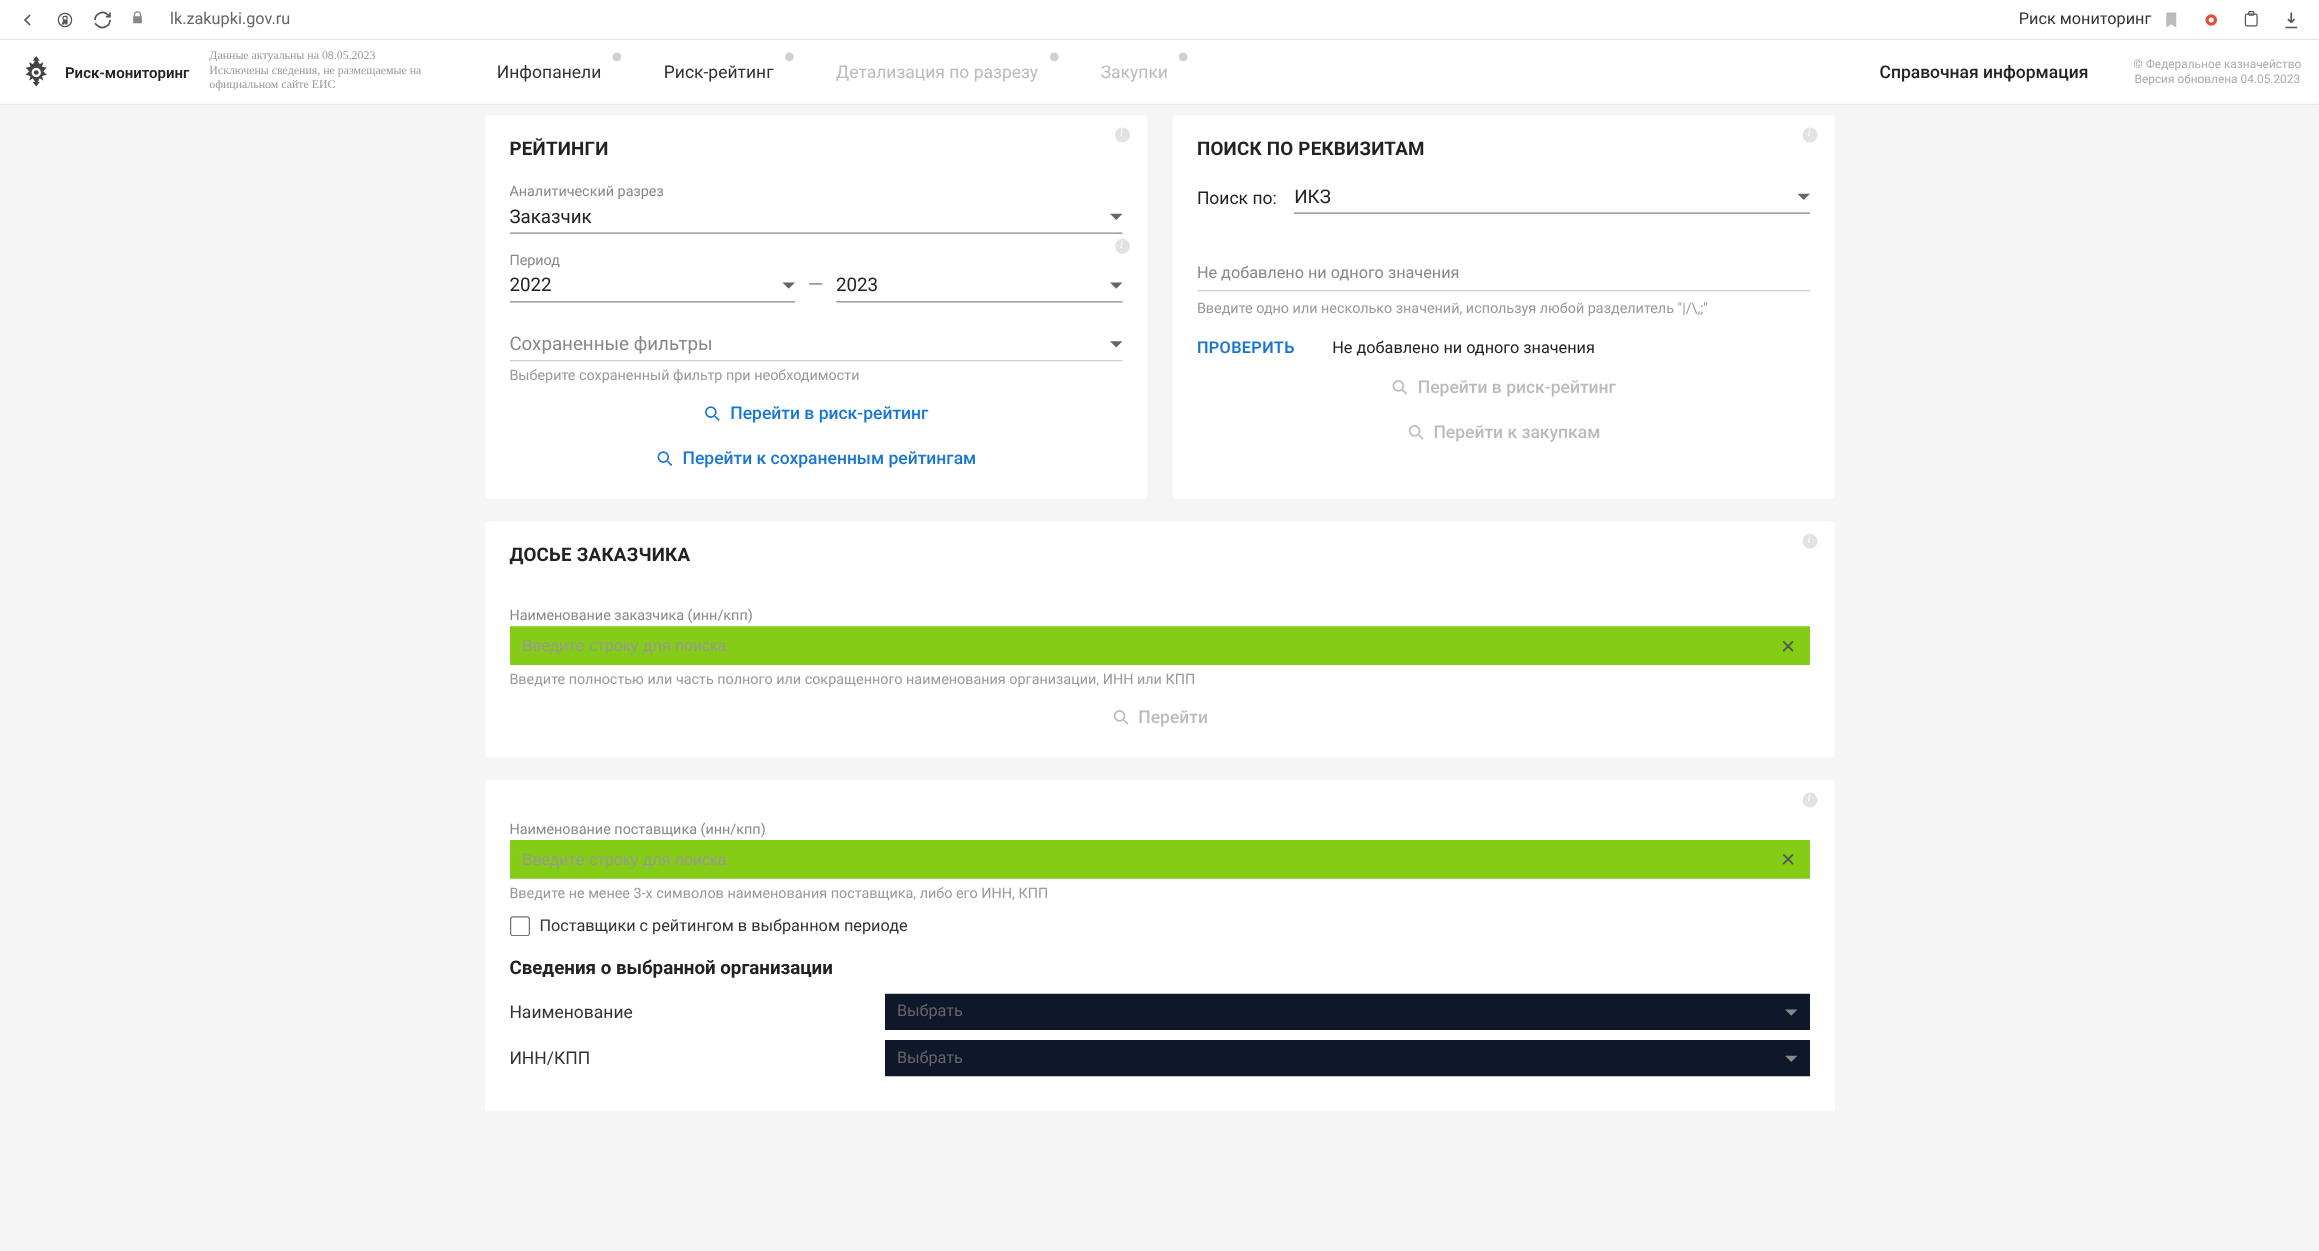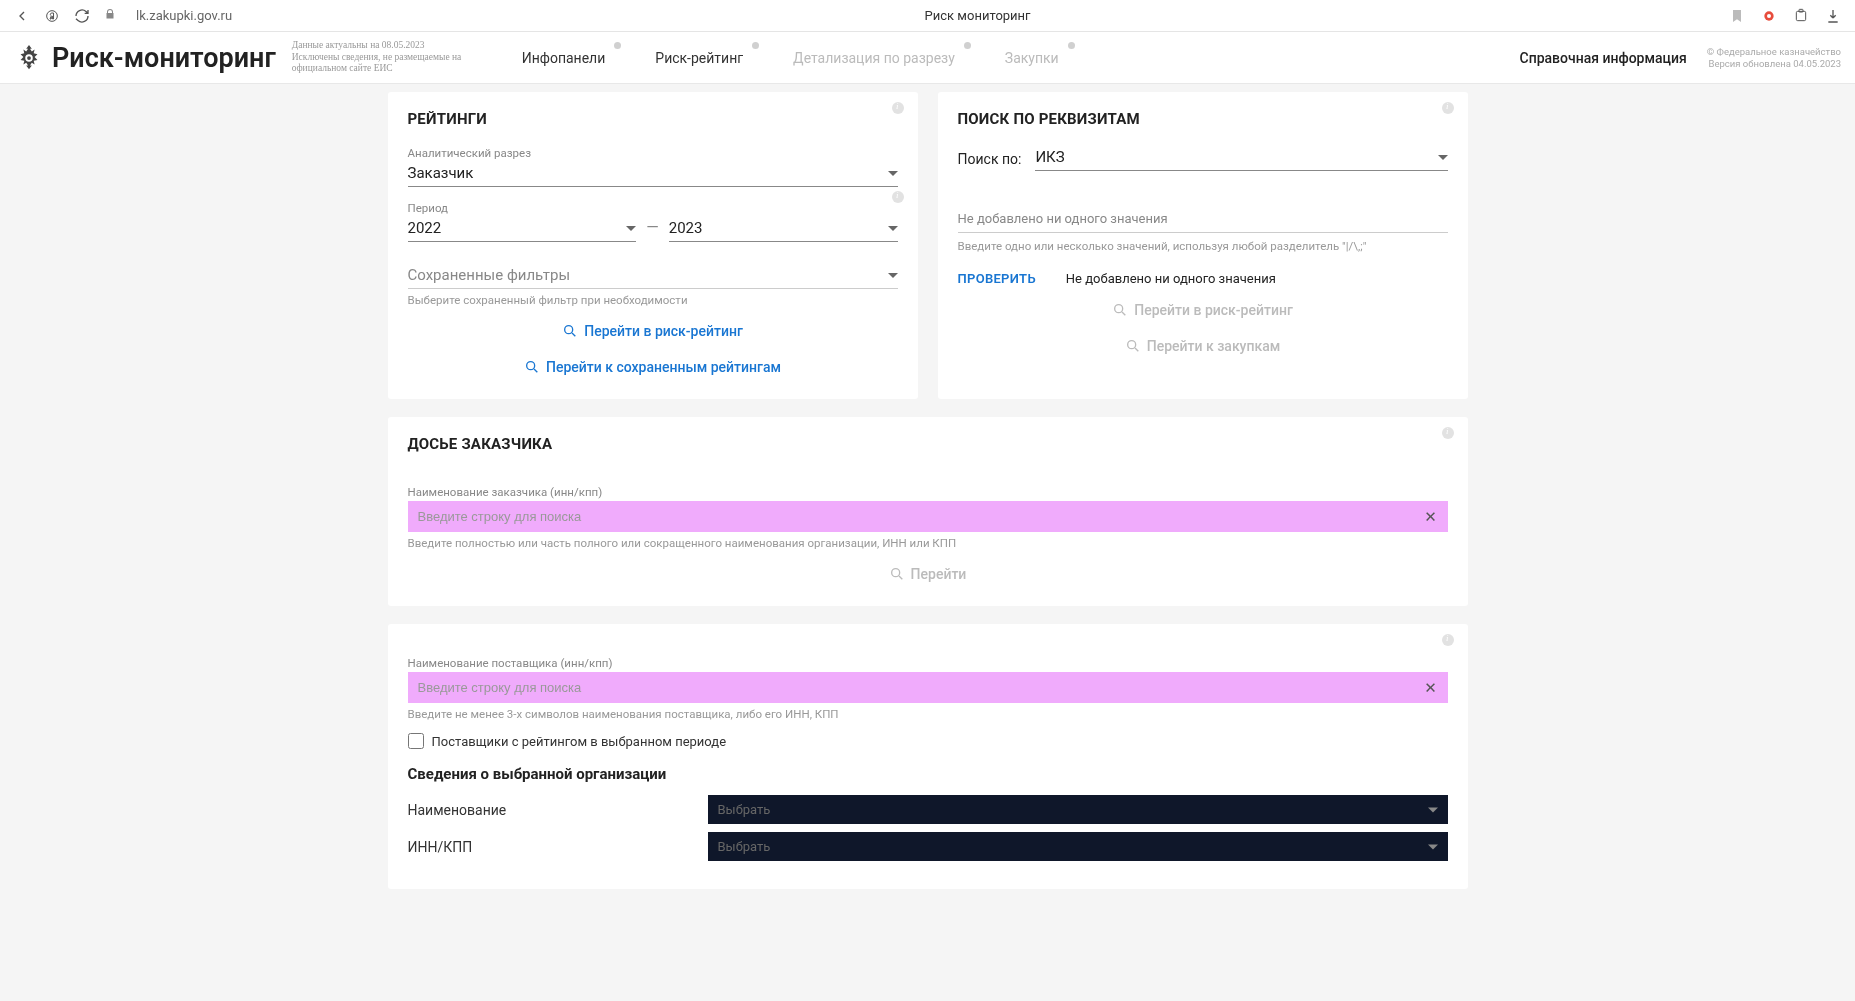--- a/index.html
+++ b/index.html
@@ -4,35 +4,35 @@
 <style>
   * { box-sizing: border-box; margin: 0; padding: 0; }
   body { font-family: -apple-system, BlinkMacSystemFont, "Segoe UI", Roboto, Arial, sans-serif; background: #f5f5f5; color: #333; }
   
   
   .browser-bar { display: flex; align-items: center; height: 32px; background: #fff; border-bottom: 1px solid #e5e5e5; padding: 0 8px; gap: 2px; }
   .browser-btn { width: 28px; height: 28px; display: flex; align-items: center; justify-content: center; border-radius: 4px; color: #555; cursor: pointer; }
   .browser-btn svg { width: 16px; height: 16px; }
   .url-box { flex: 0 0 auto; display: flex; align-items: center; gap: 20px; margin-left: 6px; color: #666; font-size: 13px; }
   .url-box .lock { color: #888; }
-  .tab-title { flex: 1; text-align: center; font-size: 13px; color: #333; }
+  .tab-title { flex: 1; text-align: right; font-size: 13px; color: #333; }
   .browser-right { display: flex; align-items: center; gap: 4px; }
 
   
   .app-header { display: flex; align-items: center; height: 52px; background: #fff; border-bottom: 1px solid #e8e8e8; padding: 0 14px; }
   .emblem { width: 30px; height: 30px; margin-right: 8px; color: #333; }
-  .app-title { font-size: 27px; font-weight: 600; color: #222; margin-right: 16px; }
+  .app-title { font-size: 12px; font-weight: 600; color: #222; margin-right: 16px; }
   .data-info { font-size: 9.5px; line-height: 1.25; color: #999; max-width: 180px; font-family: Liberation Serif, serif; }
   .nav { display: flex; margin-left: 30px; gap: 10px; }
   .nav-item { position: relative; font-size: 14px; padding: 6px 20px; color: #333; cursor: pointer; }
   .nav-item.disabled { color: #bbb; }
   .nav-dot { position: absolute; top: -2px; right: 4px; width: 7px; height: 7px; border-radius: 50%; background: #d0d0d0; }
   .header-spacer { flex: 1; }
   .ref-link { font-size: 14px; color: #222; font-weight: 500; margin-right: 20px; cursor: pointer; }
-  .copyright { font-size: 9.5px; line-height: 1.25; color: #aaa; text-align: right; }
+  .copyright { font-size: 9.5px; line-height: 1.25; color: #aaa; text-align: center; margin-left: 16px; }
 
   
   .container { max-width: 1080px; margin: 0 auto; padding: 8px 0 40px; }
   .row-two { display: flex; gap: 20px; }
   .card { background: #fff; border-radius: 3px; padding: 18px 20px 20px; margin-bottom: 18px; position: relative; flex: 1; }
   .card-title { font-size: 15px; font-weight: 700; color: #222; margin-bottom: 18px; letter-spacing: .2px; }
   .info-dot { position: absolute; width: 12px; height: 12px; border-radius: 50%; background: #e2e2e2; cursor: pointer; }
   .info-dot::after { content: "i"; position: absolute; left: 4.5px; top: -1px; font-size: 9px; color: #fff; font-style: italic; font-family: serif; }
 
   .field-label { font-size: 11.5px; color: #888; margin-bottom: 2px; }
@@ -51,21 +51,21 @@
   .search-line { display: flex; align-items: center; gap: 14px; margin-bottom: 20px; }
   .search-line-label { font-size: 14px; color: #222; }
   .search-select { flex: 1; }
 
   .empty-msg { font-size: 13px; color: #888; padding: 6px 0; border-bottom: 1px solid #ccc; margin-bottom: 6px; }
   .check-row { display: flex; align-items: center; gap: 30px; margin-top: 18px; }
   .check-btn { color: #1976d2; font-size: 13px; font-weight: 600; letter-spacing: .3px; cursor: pointer; }
   .check-msg { font-size: 13px; color: #222; }
 
   .search-input-wrap { position: relative; }
-  .search-input { width: 100%; border: none; background: #f0abfc; padding: 8px 34px 8px 10px; font-size: 13px; color: #333; outline: none; }
+  .search-input { width: 100%; border: none; background: #84cc16; padding: 8px 34px 8px 10px; font-size: 13px; color: #333; outline: none; }
   .search-input::placeholder { color: #999; }
   .clear-x { position: absolute; right: 8px; top: 50%; transform: translateY(-50%); width: 18px; height: 18px; display: flex; align-items: center; justify-content: center; color: #555; cursor: pointer; font-size: 15px; }
 
   .checkbox-row { display: flex; align-items: center; gap: 8px; margin-top: 12px; font-size: 13px; color: #333; }
   .checkbox-row input { width: 16px; height: 16px; cursor: pointer; }
 
   .sub-title { font-size: 15px; font-weight: 700; color: #222; margin: 16px 0 12px; }
   .kv-row { display: flex; align-items: center; margin-bottom: 8px; }
   .kv-label { width: 300px; font-size: 14px; color: #333; }
   .kv-select { flex: 1; background: #0f172a; border: none; padding: 7px 28px 7px 10px; font-size: 13px; color: #666; position: relative; cursor: pointer; }

